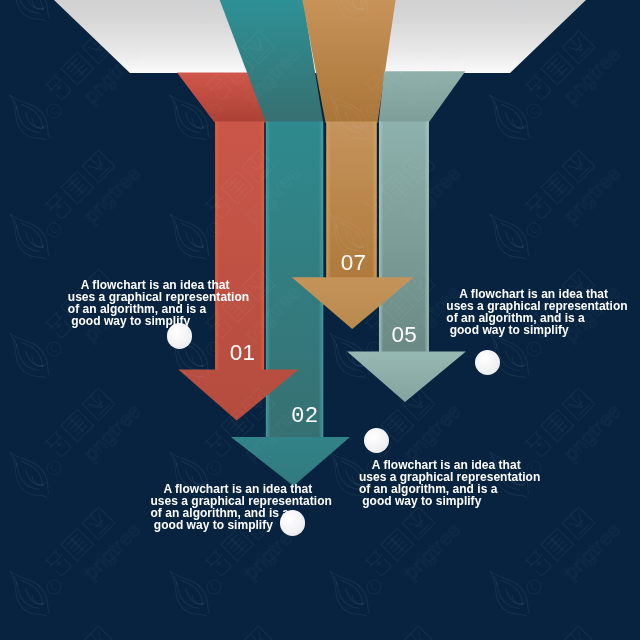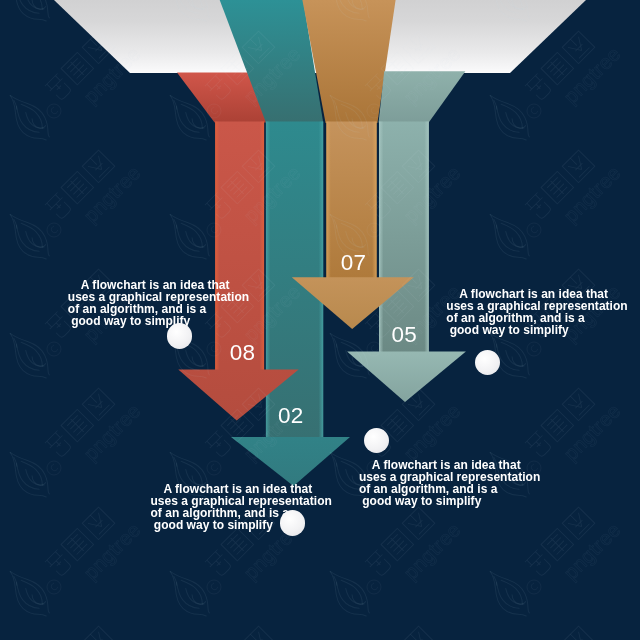--- a/index.html
+++ b/index.html
@@ -518,22 +518,22 @@
         </g>
         <g transform="translate(796,825) rotate(-45)">
           <use href="#wmTile"></use>
         </g>
         <g transform="translate(892,819) rotate(-45)">
           <use href="#wmBrandG"></use>
         </g>
       </g>
   </svg>
 
-  <div class="num" style="left:229.7px;top:340.3px;">08</div>
-  <div class="num" style="left:278px;top:402.8px;">02</div>
+  <div class="num" style="left:229.7px;top:340.3px;">01</div>
+  <div class="num" style="left:291px;top:402.8px;font-family:Liberation Mono, monospace;">02</div>
   <div class="num" style="left:340.7px;top:250.4px;">07</div>
   <div class="num" style="left:391.4px;top:322px;">05</div>
 
   <div class="txt" style="left:67.8px;top:278.6px;">    A flowchart is an idea that
 uses a graphical representation
 of an algorithm, and is a
  good way to simplify</div>
   <div class="txt" style="left:150.5px;top:482.5px;">    A flowchart is an idea that
 uses a graphical representation
 of an algorithm, and is a

